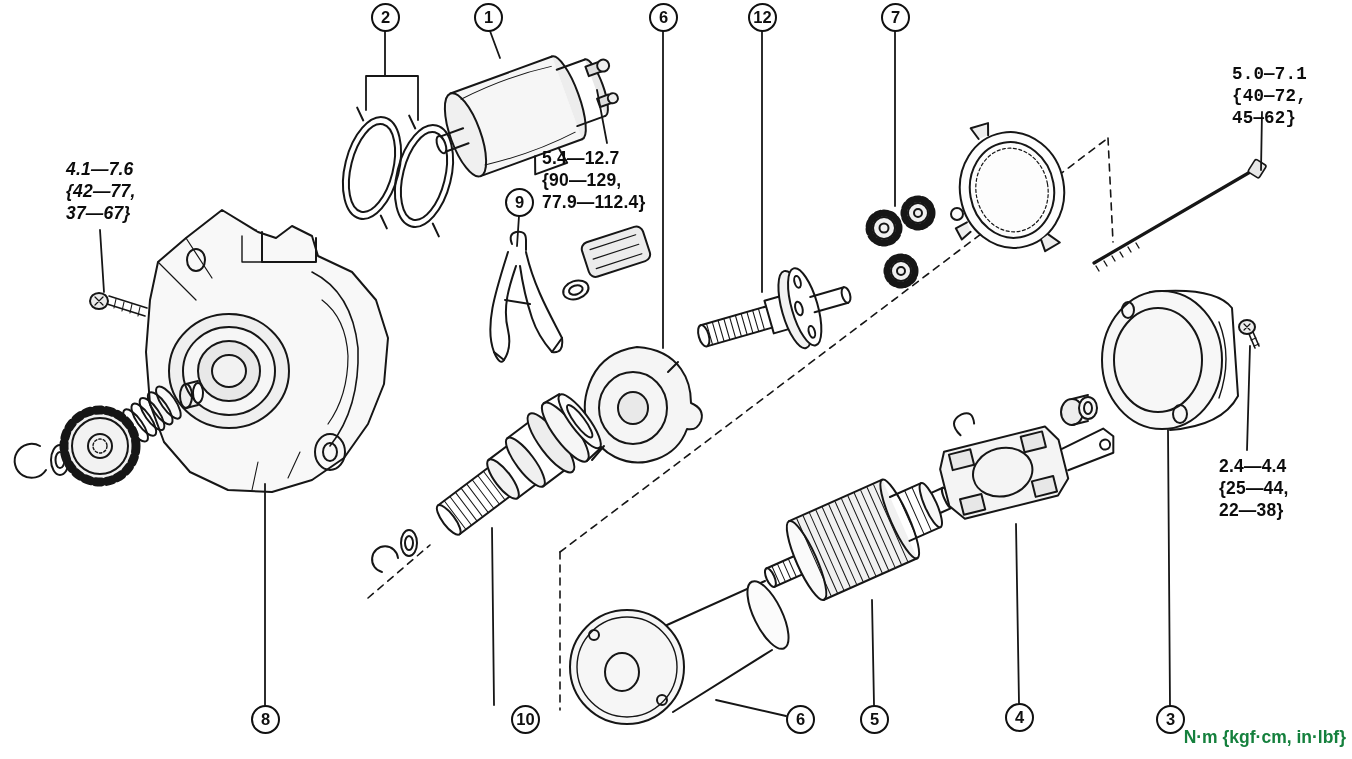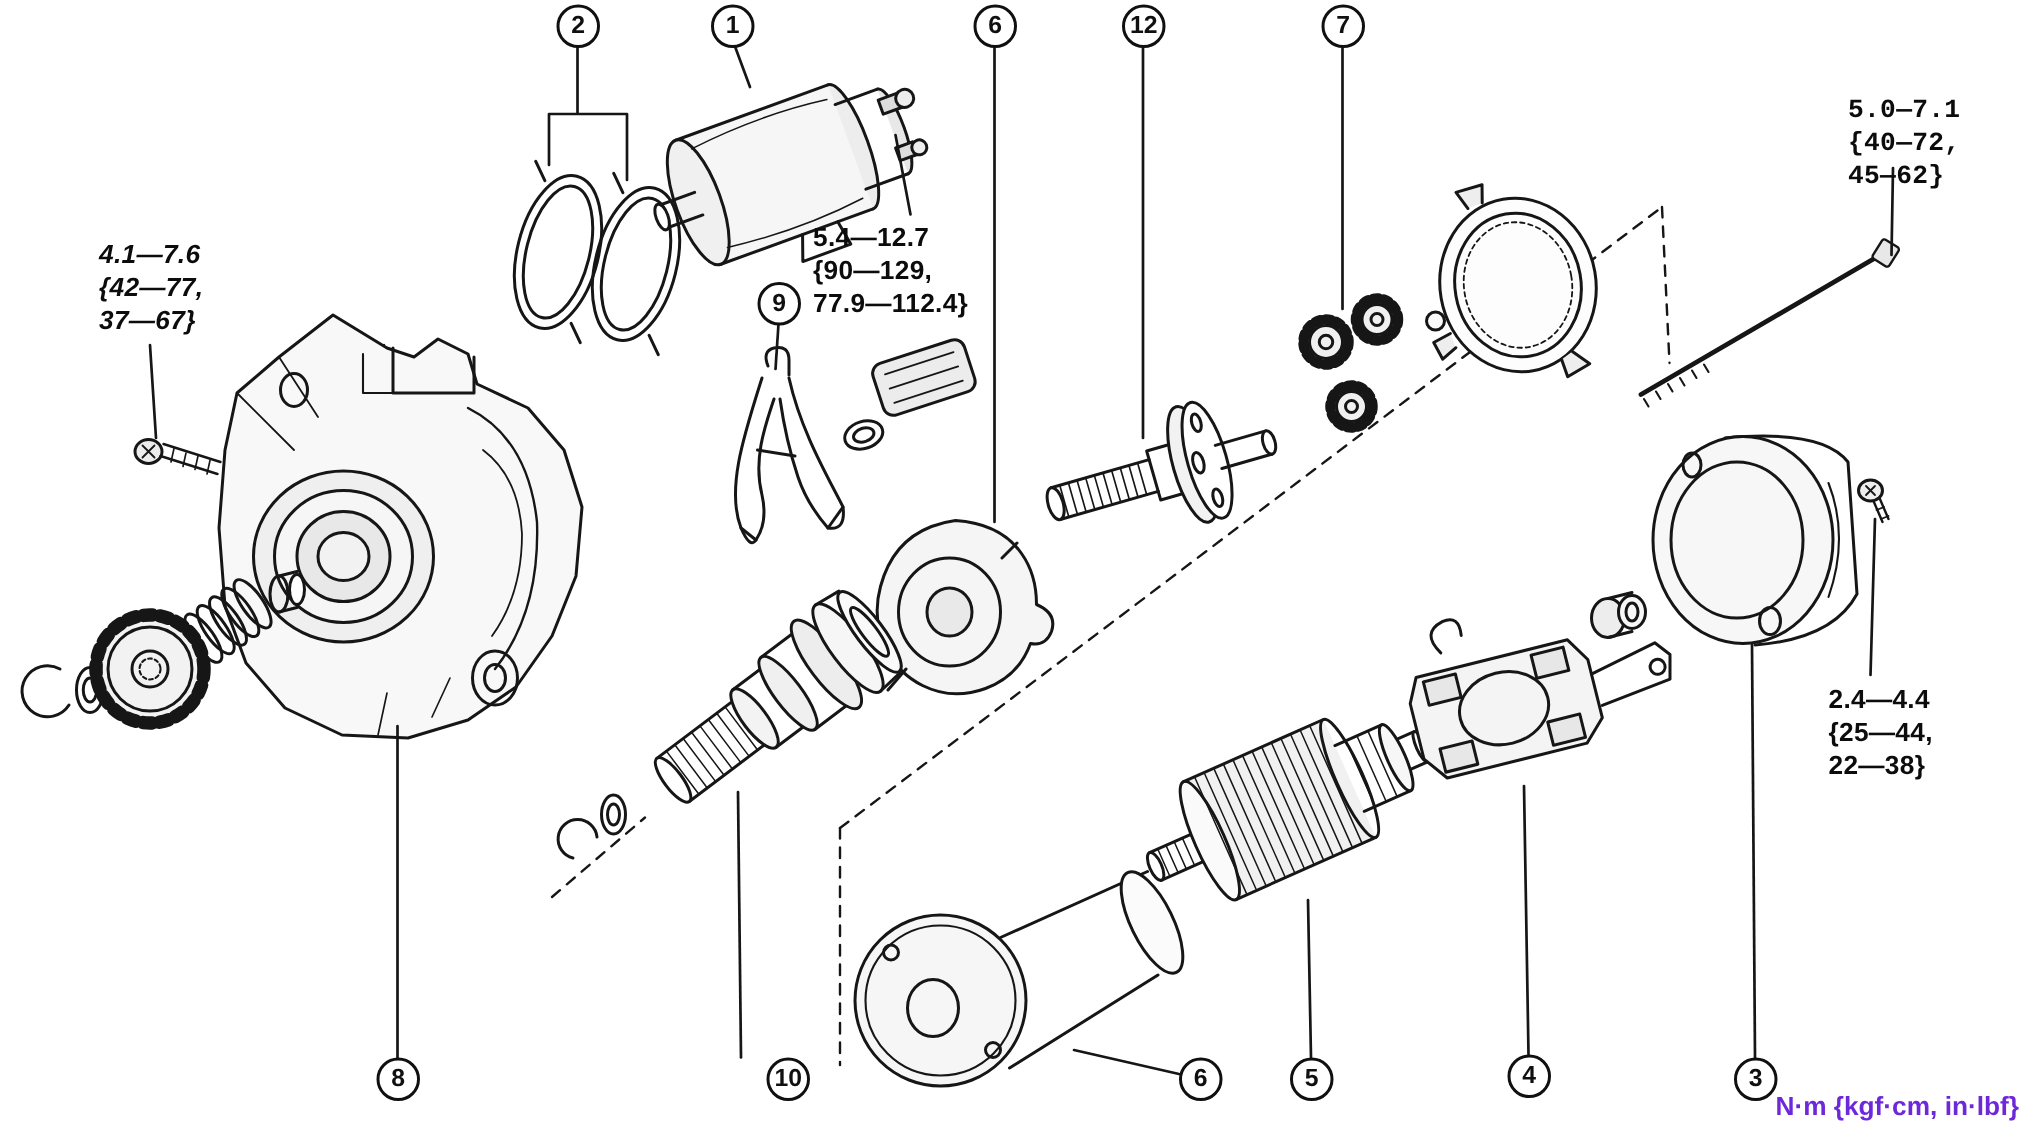--- a/index.html
+++ b/index.html
@@ -10,21 +10,21 @@
     position:absolute; width:29px; height:29px;
     border:2.4px solid #101010; border-radius:50%; background:#fff;
     display:flex; align-items:center; justify-content:center;
     font-weight:bold; font-size:16.5px; color:#101010; z-index:3;
   }
   .torque {
     position:absolute; font-weight:bold; font-size:17.5px; line-height:22px;
     color:#0c0c0c; letter-spacing:0.2px; z-index:3; white-space:nowrap;
   }
   .units {
-    position:absolute; font-weight:bold; font-size:17.5px; color:#6d28d9; z-index:3; white-space:nowrap;
+    position:absolute; font-weight:bold; font-size:17.5px; color:#15803d; z-index:3; white-space:nowrap;
   }
 </style>
 </head>
 <body>
 
 <div id="stage">
 
   <svg viewBox="0 0 1352 759" width="1352" height="759">
     <g stroke="#161616" stroke-width="2" fill="none" stroke-linecap="round" stroke-linejoin="round">
 

